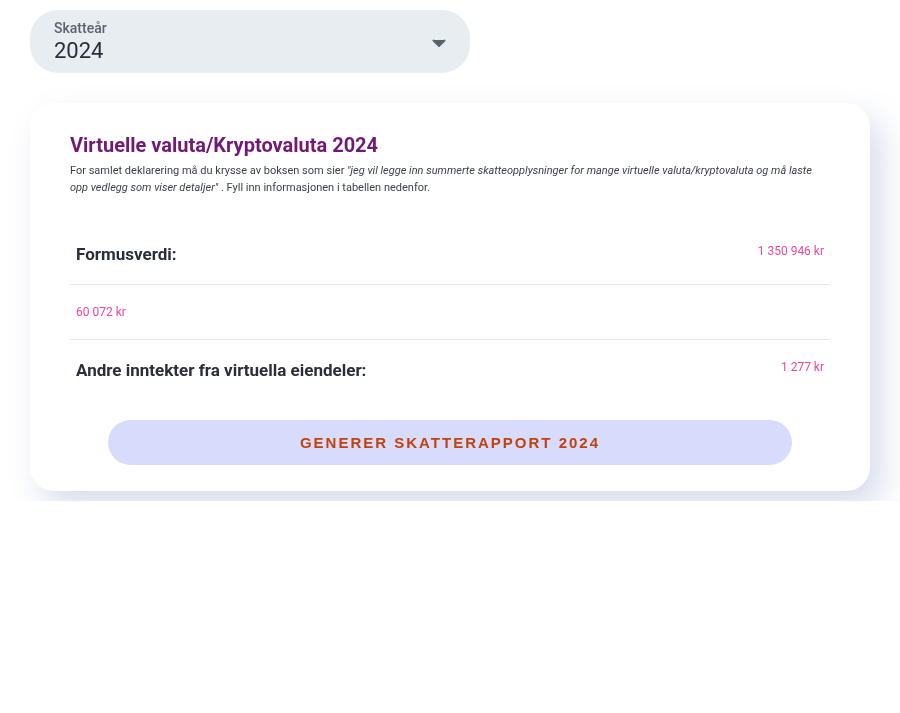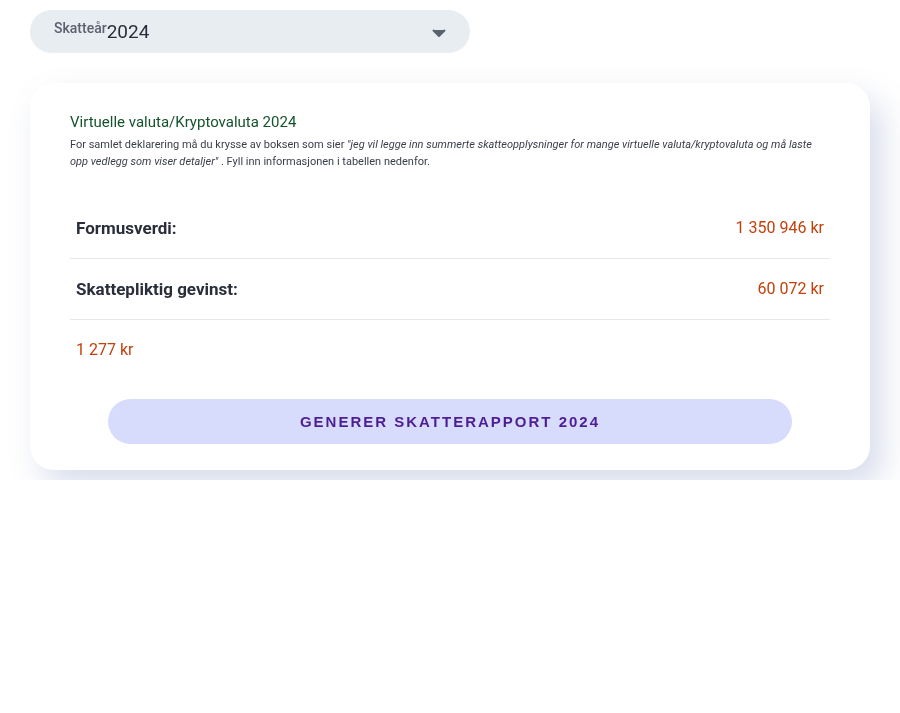--- a/index.html
+++ b/index.html
@@ -22,51 +22,52 @@
       width: 440px;
       margin-bottom: 30px;
       display: flex;
       justify-content: space-between;
       align-items: center;
       cursor: pointer;
     }
     
     .year-selector-content {
       display: flex;
+      flex-direction: column;
     }
     
     .year-selector-label {
       font-size: 14px;
       color: #5a6270;
       font-weight: 500;
       margin-bottom: 2px;
     }
     
     .year-selector-value {
-      font-size: 19px;
+      font-size: 22px;
       color: #2a2e3a;
       font-weight: 400;
     }
     
     .dropdown-icon {
       color: #5a6270;
     }
     
     .tax-card {
       background: #ffffff;
       border-radius: 24px;
       box-shadow: 12px 16px 32px rgba(100, 120, 180, 0.25);
       padding: 30px 40px 26px 40px;
       width: 840px;
     }
     
     .card-title {
-      font-size: 15px;
-      font-weight: 400;
-      color: #14532d;
+      font-size: 20px;
+      font-weight: 700;
+      color: #701a75;
       margin-bottom: 6px;
     }
     
     .card-description {
       font-size: 11px;
       color: #3a3e4a;
       line-height: 1.5;
       margin-bottom: 28px;
     }
     
@@ -90,37 +91,37 @@
       border-bottom: none;
     }
     
     .tax-row-label {
       font-size: 17px;
       font-weight: 700;
       color: #2a2e3a;
     }
     
     .tax-row-value {
-      font-size: 16px;
+      font-size: 12px;
       font-weight: 400;
-      color: #c2410c;
+      color: #ec4899;
     }
     
     .generate-button {
       display: block;
       width: 90%;
       margin: 0 auto;
       background: #d8dcfc;
       border: none;
       border-radius: 24px;
       padding: 14px 20px;
       font-size: 15px;
       font-weight: 600;
       letter-spacing: 2px;
-      color: #4c1d95;
+      color: #c2410c;
       text-align: center;
       cursor: pointer;
       text-transform: uppercase;
     }
   </style>
 </head>
 <body>
 
 <div class="year-selector">
   <div class="year-selector-content">
@@ -139,22 +140,22 @@
   <p class="card-description">
     <span>For samlet deklarering må du krysse av boksen som sier </span><span class="quoted">"jeg vil legge inn summerte skatteopplysninger for mange virtuelle valuta/kryptovaluta og må laste opp vedlegg som viser detaljer"</span><span> . Fyll inn informasjonen i tabellen nedenfor.</span>
   </p>
 
   <div class="tax-rows">
     <div class="tax-row">
       <span class="tax-row-label">Formusverdi:</span>
       <span class="tax-row-value">1 350 946 kr</span>
     </div>
     <div class="tax-row">
-      <span class="tax-row-label">Skattepliktig gevinst:</span>
       <span class="tax-row-value">60 072 kr</span>
     </div>
     <div class="tax-row">
+      <span class="tax-row-label">Andre inntekter fra virtuella eiendeler:</span>
       <span class="tax-row-value">1 277 kr</span>
     </div>
   </div>
 
   <button class="generate-button">GENERER SKATTERAPPORT 2024</button>
 </div>
 
 </body></html>

